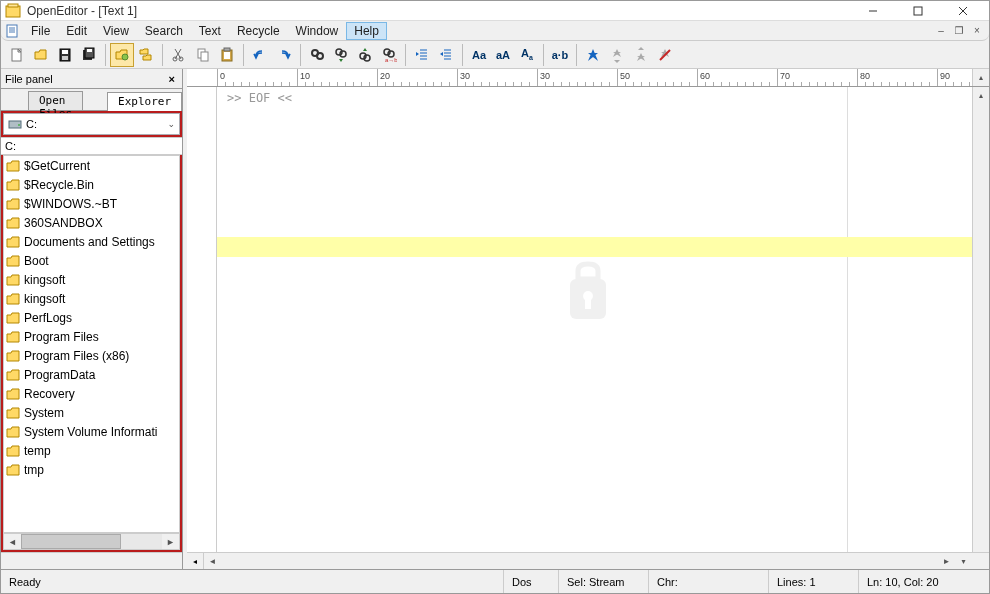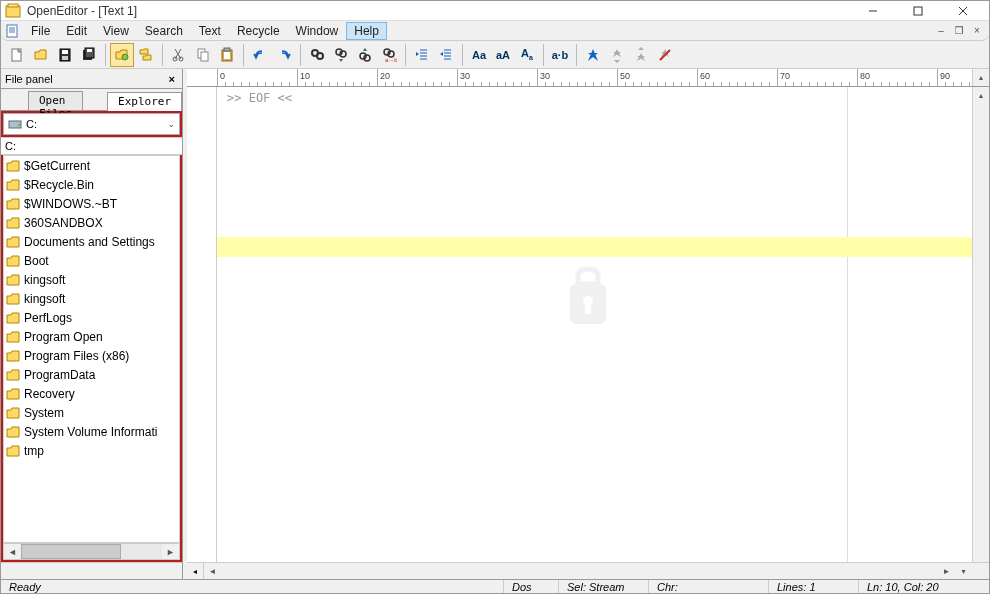--- a/index.html
+++ b/index.html
@@ -54,21 +54,21 @@
 .vscroll { position: absolute; right: 0; top: 0; width: 17px; height: 100%; background: #f0f0f0; border-left: 1px solid #ccc; }
 .vscroll .arr{height:17px; display:flex; align-items:center; justify-content:center; font-size:8px; color:#555;}
 .hscroll-row{height:17px; display:flex; background:#f0f0f0; border-top:1px solid #ccc;}
 .hscroll-row .collapse{width:17px; border-right:1px solid #ccc; display:flex; align-items:center; justify-content:center; font-size:8px;}
 .hscroll-row .track{flex:1; position:relative;}
 .hscroll-row .arr{width:17px; display:flex; align-items:center; justify-content:center; font-size:8px; color:#555;}
 .hscroll-row .corner{width:17px; background:#f0f0f0;}
 .doctab-row { height: 20px; background: #f0f0f0; border-top: 1px solid #999; display: flex; align-items: flex-end; padding: 0; }
 .doctab-row .tabsp{width:15px; border-right:1px solid #999; height:19px;}
 .doctab { padding: 2px 10px; font-size: 11px; background: #fff; border: 1px solid #999; border-bottom: none; margin-left:-1px;}
-.statusbar { height: 14px; background: #f0f0f0; border-top: 1px solid #999; display: flex; align-items: center; font-size: 11px; font-style: italic; }
+.statusbar { height: 24px; background: #f0f0f0; border-top: 1px solid #999; display: flex; align-items: center; font-size: 11px; }
 .statusbar .cell { padding: 0 8px; border-right: 1px solid #ccc; height: 100%; display: flex; align-items: center; }
 .statusbar .flex { flex: 1; }
 .watermark{position:absolute; left:50%; top:45%; transform:translate(-50%,-50%); opacity:0.12; font-size:36px; color:#888; pointer-events:none; display:flex; align-items:center; gap:12px;}
 .watermark .wsub{font-size:14px; display:block; text-align:center; letter-spacing:2px;}
 </style>
 </head>
 <body>
 
 <div class="window">
 
@@ -343,21 +343,21 @@
           <div class="folder-item">
             <svg class="folder-icon" viewBox="0 0 14 12">
               <path d="M1 3 L5 3 L6 1 L13 1 L13 11 L1 11 Z" fill="#ffd966" stroke="#b38600"></path>
             </svg>
             <span>PerfLogs</span>
           </div>
           <div class="folder-item">
             <svg class="folder-icon" viewBox="0 0 14 12">
               <path d="M1 3 L5 3 L6 1 L13 1 L13 11 L1 11 Z" fill="#ffd966" stroke="#b38600"></path>
             </svg>
-            <span>Program Open</span>
+            <span>Program Files</span>
           </div>
           <div class="folder-item">
             <svg class="folder-icon" viewBox="0 0 14 12">
               <path d="M1 3 L5 3 L6 1 L13 1 L13 11 L1 11 Z" fill="#ffd966" stroke="#b38600"></path>
             </svg>
             <span>Program Files (x86)</span>
           </div>
           <div class="folder-item">
             <svg class="folder-icon" viewBox="0 0 14 12">
               <path d="M1 3 L5 3 L6 1 L13 1 L13 11 L1 11 Z" fill="#ffd966" stroke="#b38600"></path>
@@ -374,20 +374,26 @@
             <svg class="folder-icon" viewBox="0 0 14 12">
               <path d="M1 3 L5 3 L6 1 L13 1 L13 11 L1 11 Z" fill="#ffd966" stroke="#b38600"></path>
             </svg>
             <span>System</span>
           </div>
           <div class="folder-item">
             <svg class="folder-icon" viewBox="0 0 14 12">
               <path d="M1 3 L5 3 L6 1 L13 1 L13 11 L1 11 Z" fill="#ffd966" stroke="#b38600"></path>
             </svg>
             <span>System Volume Informati</span>
+          </div>
+          <div class="folder-item">
+            <svg class="folder-icon" viewBox="0 0 14 12">
+              <path d="M1 3 L5 3 L6 1 L13 1 L13 11 L1 11 Z" fill="#ffd966" stroke="#b38600"></path>
+            </svg>
+            <span>temp</span>
           </div>
           <div class="folder-item">
             <svg class="folder-icon" viewBox="0 0 14 12">
               <path d="M1 3 L5 3 L6 1 L13 1 L13 11 L1 11 Z" fill="#ffd966" stroke="#b38600"></path>
             </svg>
             <span>tmp</span>
           </div>
         </div>
       <div class="fp-hscroll">
         <span class="arr">◄</span>

